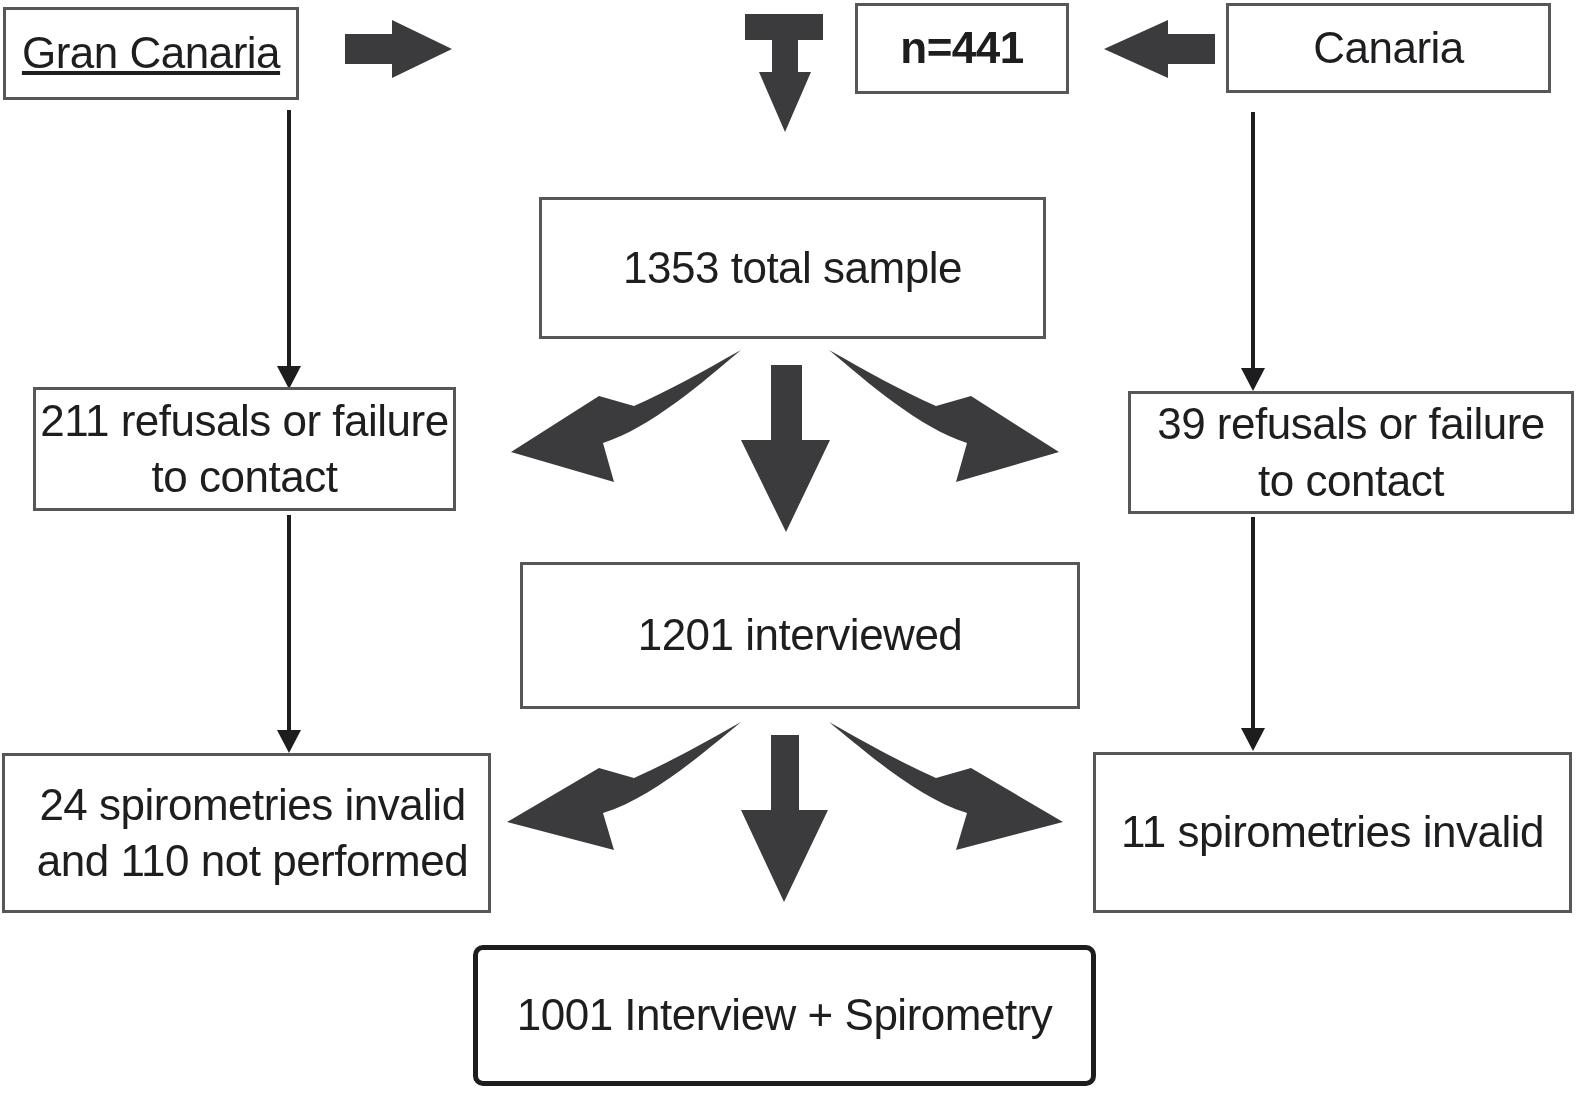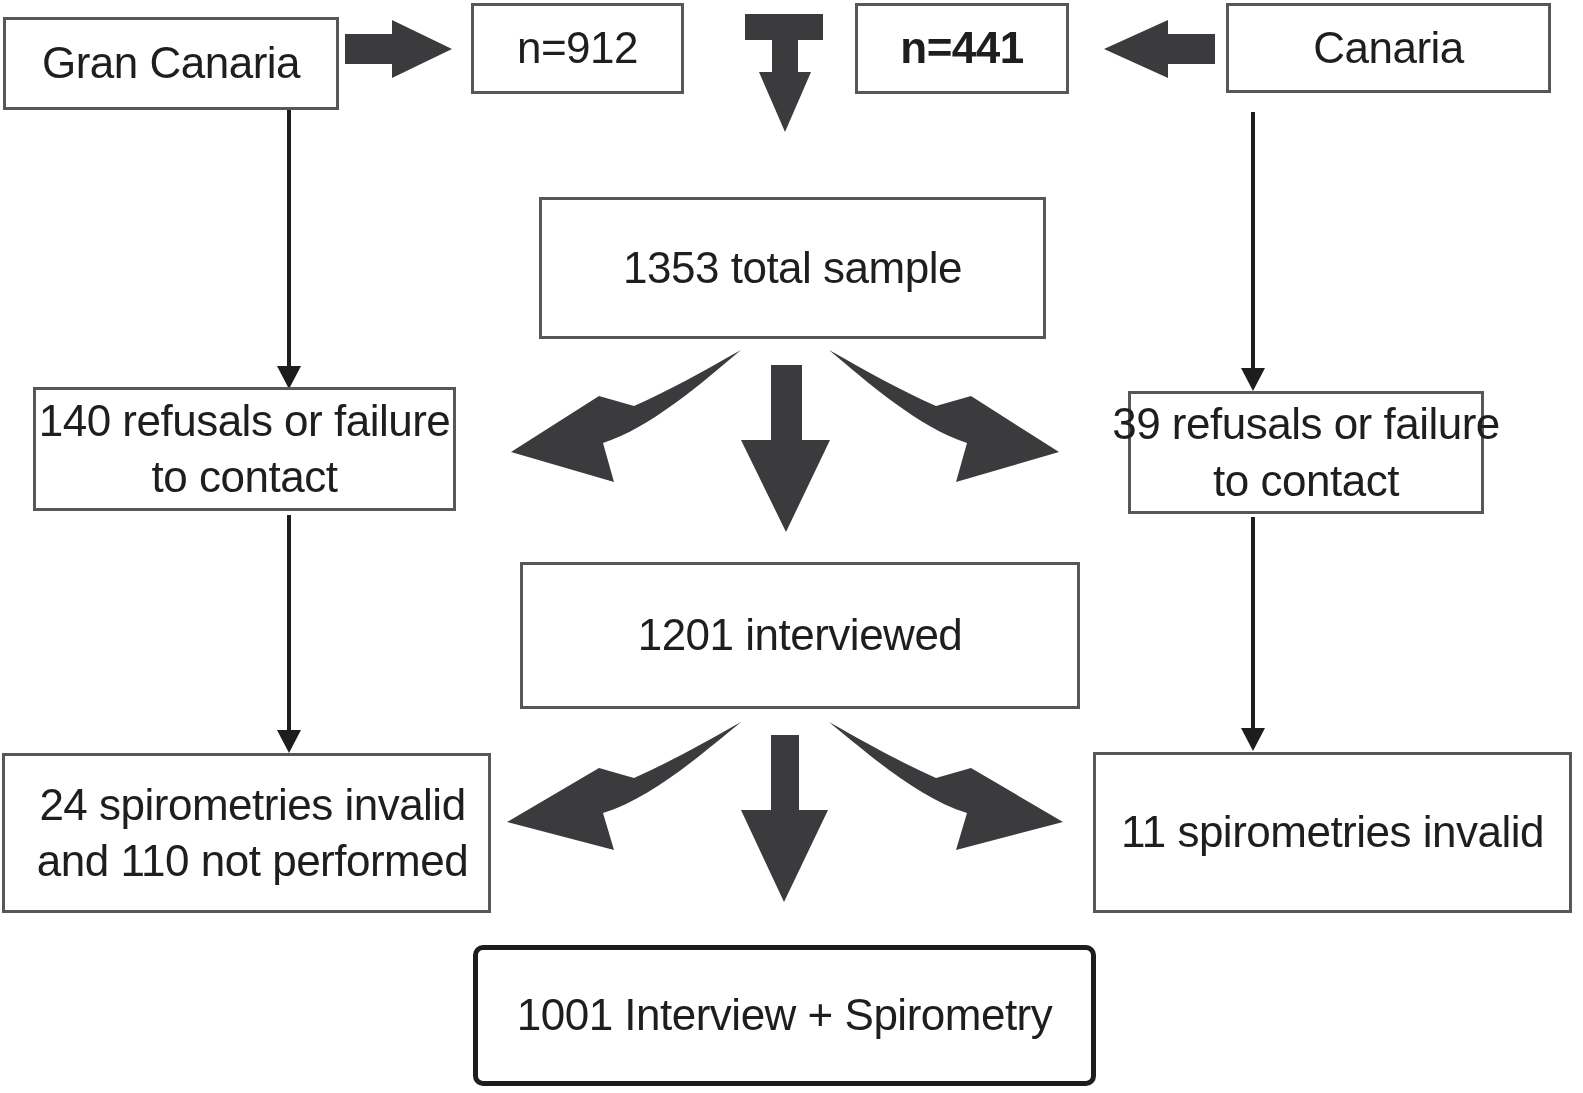--- a/index.html
+++ b/index.html
@@ -81,51 +81,47 @@
 
     <polygon class="arrow-fill" points="771,735 799,735 799,810 828,810 784,902 741,810 771,810"></polygon>
 
     <path class="arrow-fill" d="M 741 350 C 702 372, 668 391, 634 406 L 599 396 L 511 452 L 614 482 L 603 443 C 650 428, 702 383, 741 350 Z"></path>
     <path class="arrow-fill" d="M 829 350 C 868 372, 902 391, 936 406 L 971 396 L 1059 452 L 956 482 L 967 443 C 920 428, 868 383, 829 350 Z"></path>
 
     <path class="arrow-fill" d="M 741 722 C 702 744, 668 763, 634 778 L 599 768 L 507 822 L 614 850 L 603 813 C 650 799, 702 754, 741 722 Z"></path>
     <path class="arrow-fill" d="M 829 722 C 868 744, 902 763, 936 778 L 971 768 L 1063 822 L 956 850 L 967 813 C 920 799, 868 754, 829 722 Z"></path>
   </svg>
 
-  <div class="node" style="left:3px; top:17px; width:336px; height:93px;">
+  <div class="node" style="left:3px; top:7px; width:296px; height:93px;text-decoration:underline;">
     <span class="line">Gran Canaria</span>
 
   </div>
 
-  <div class="node" style="left:471px; top:3px; width:213px; height:91px;">
-    <span class="line">n=912</span>
-
-  </div>
 
   <div class="node" style="left:855px; top:3px; width:214px; height:91px;font-weight:bold;">
     <span class="line">n=441</span>
 
   </div>
 
   <div class="node" style="left:1226px; top:3px; width:325px; height:90px;">
     <span class="line">Canaria</span>
 
   </div>
 
   <div class="node" style="left:539px; top:197px; width:507px; height:142px;">
     <span class="line">1353 total sample</span>
 
   </div>
 
   <div class="node" style="left:33px; top:387px; width:423px; height:124px;">
-    <span class="line">140 refusals or failure</span>
+    <span class="line">211 refusals or failure</span>
     <span class="line">to contact</span>
   </div>
 
-  <div class="node" style="left:1128px; top:391px; width:356px; height:123px;">
+  <div class="node" style="left:1128px; top:391px; width:446px; height:123px;">
     <span class="line">39 refusals or failure</span>
     <span class="line">to contact</span>
   </div>
 
   <div class="node" style="left:520px; top:562px; width:560px; height:147px;">
     <span class="line">1201 interviewed</span>
 
   </div>
 
   <div class="node" style="left:2px; top:753px; width:489px; height:160px;padding-left:12px;">

